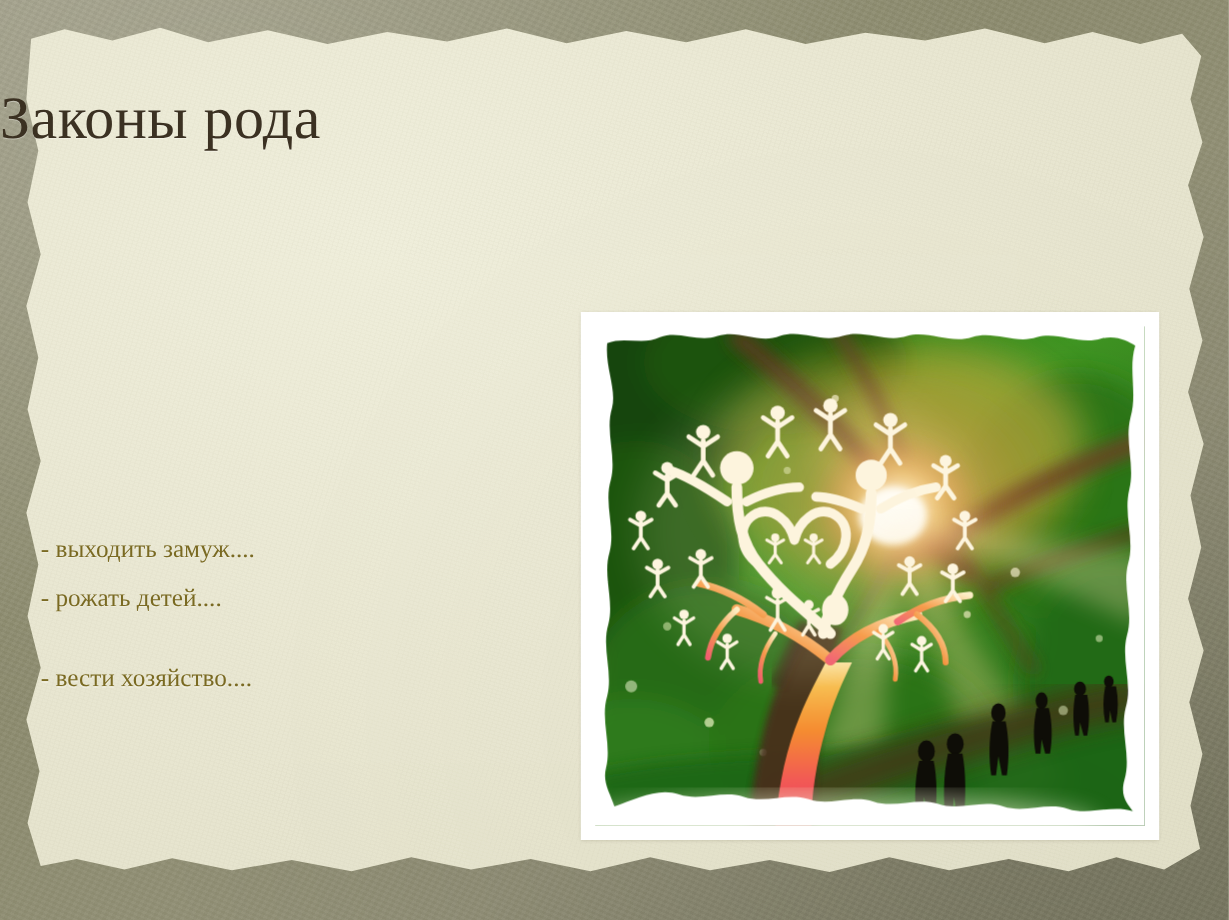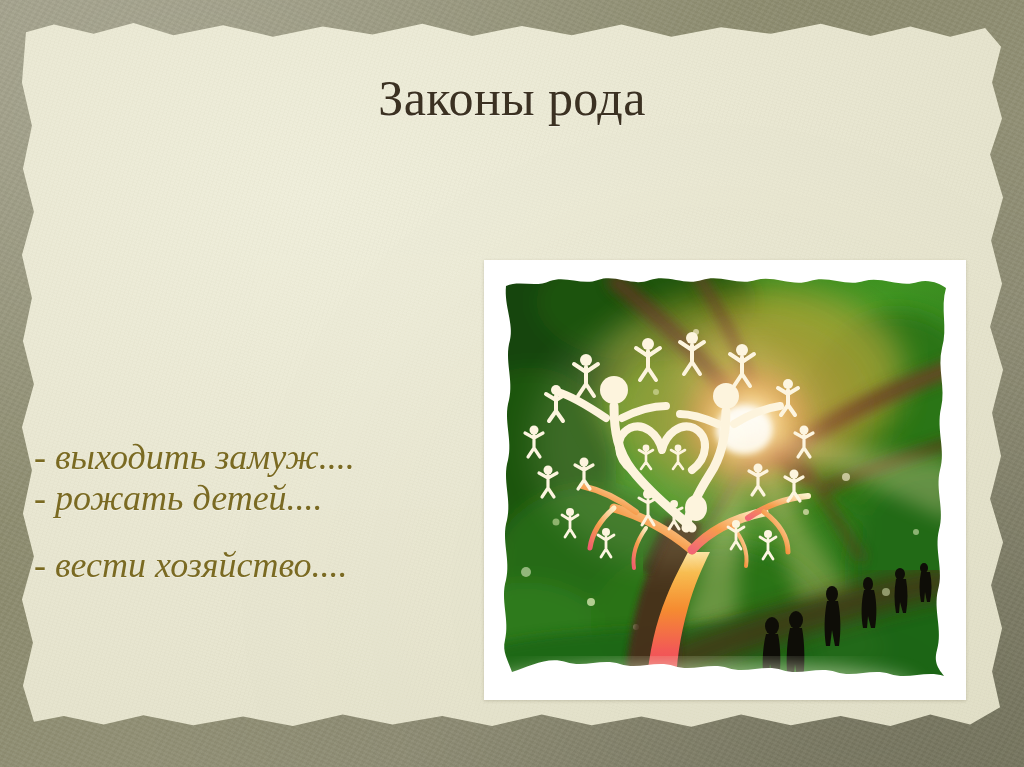--- a/index.html
+++ b/index.html
@@ -80,21 +80,20 @@
       repeating-linear-gradient(-73deg, rgba(150,145,110,.08) 0 1px, rgba(255,255,255,0) 1px 4px),
       radial-gradient(circle at 70% 80%, rgba(150,145,110,.10), rgba(0,0,0,0) 60%);
   }
 
   
   .title {
     position: absolute;
     left: 0;
     top: 72px;
     width: 1024px;
-    text-align: center;
     font-size: 50px;
     line-height: 1.05;
     color: #3b3122;
     letter-spacing: .4px;
     text-shadow: 0 1px 0 rgba(255,255,255,.35);
   }
 
   
   .body-text {
     position: absolute;
@@ -110,24 +109,23 @@
     text-shadow: 0 1px 0 rgba(255,255,255,.3);
   }
 
   .bullets {
     position: absolute;
     left: 34px;
     top: 437px;
     width: 430px;
   }
   .bullet-line {
-    font-size: 36px;
+    font-size: 21px;
     line-height: 41px;
     color: #7a6a22;
-    font-style: italic;
     white-space: nowrap;
     text-shadow: 0 1px 0 rgba(255,255,255,.3);
   }
   .bullet-line.spaced { margin-top: 26px; }
 
   
   .picture-frame {
     position: absolute;
     left: 484px;
     top: 260px;

